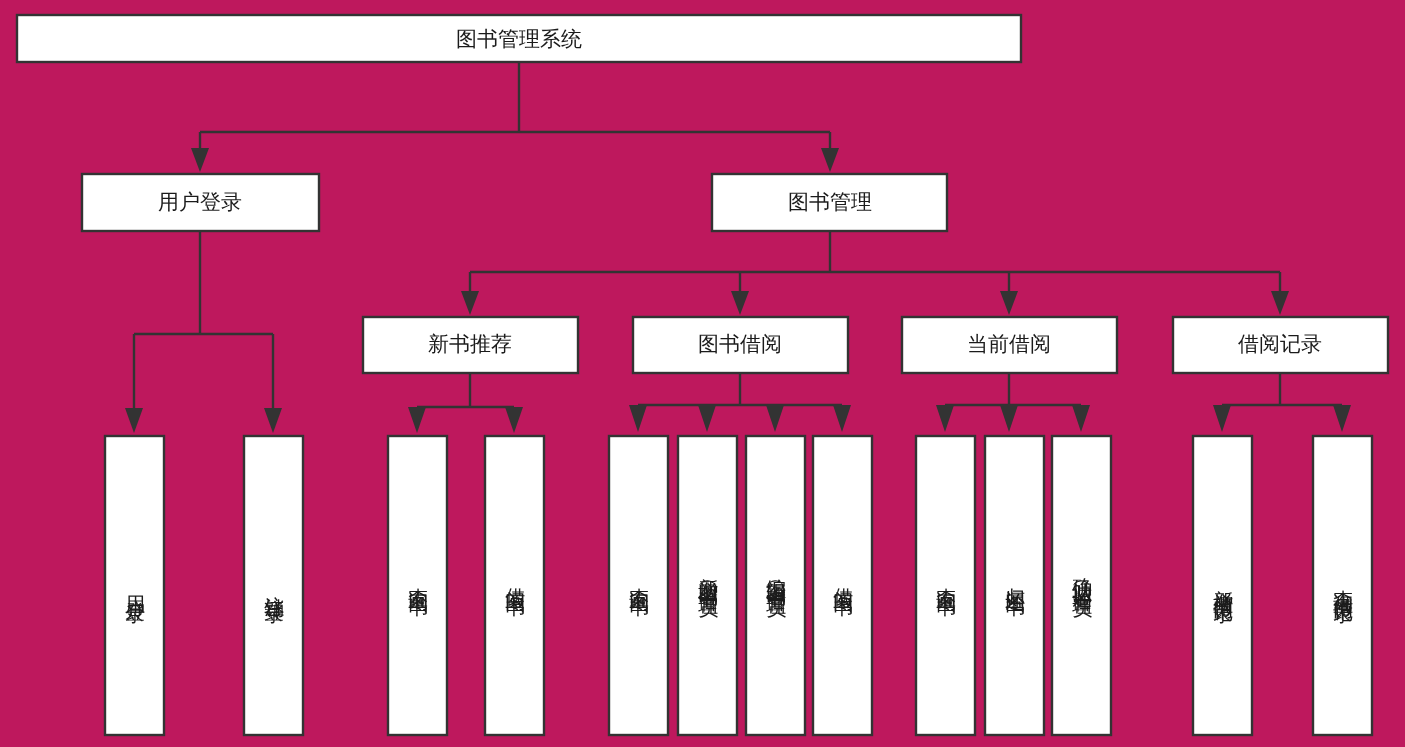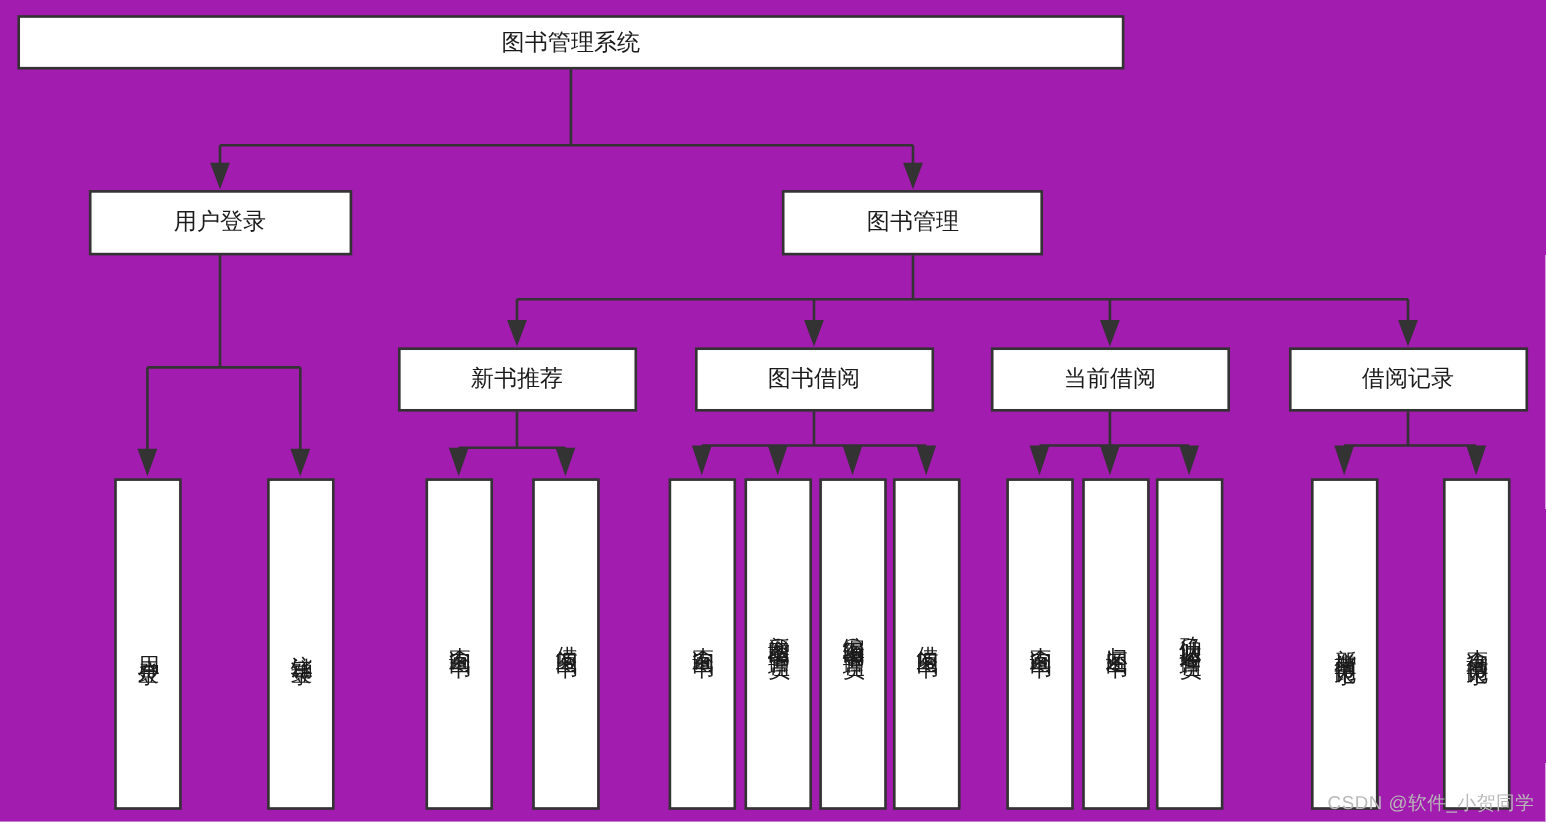--- a/index.html
+++ b/index.html
@@ -8,21 +8,21 @@
     padding: 0;
     background: #ffffff;
   }
   body {
     font-family: "Liberation Sans", "DejaVu Sans", sans-serif;
   }
   #diagram-root {
     position: relative;
     width: 1405px;
     height: 747px;
-    background: #a21caf;
+    background: #be185d;
     overflow: hidden;
   }
   svg.diagram-canvas {
     position: absolute;
     top: 0;
     left: 0;
     width: 1405px;
     height: 747px;
   }
   .node-box {
@@ -210,15 +210,14 @@
       <rect class="node-box" x="1193" y="436" width="59" height="299"></rect>
       <text class="node-label vertical" x="1222" y="583">新增借阅记录</text>
     </g>
     <g>
       <rect class="node-box" x="1313" y="436" width="59" height="299"></rect>
       <text class="node-label vertical" x="1342" y="583">查询借阅记录</text>
     </g>
 
   </svg>
 
-  <div class="watermark">CSDN @软件_小贺同学</div>
 
 </div>
 
 </body></html>

